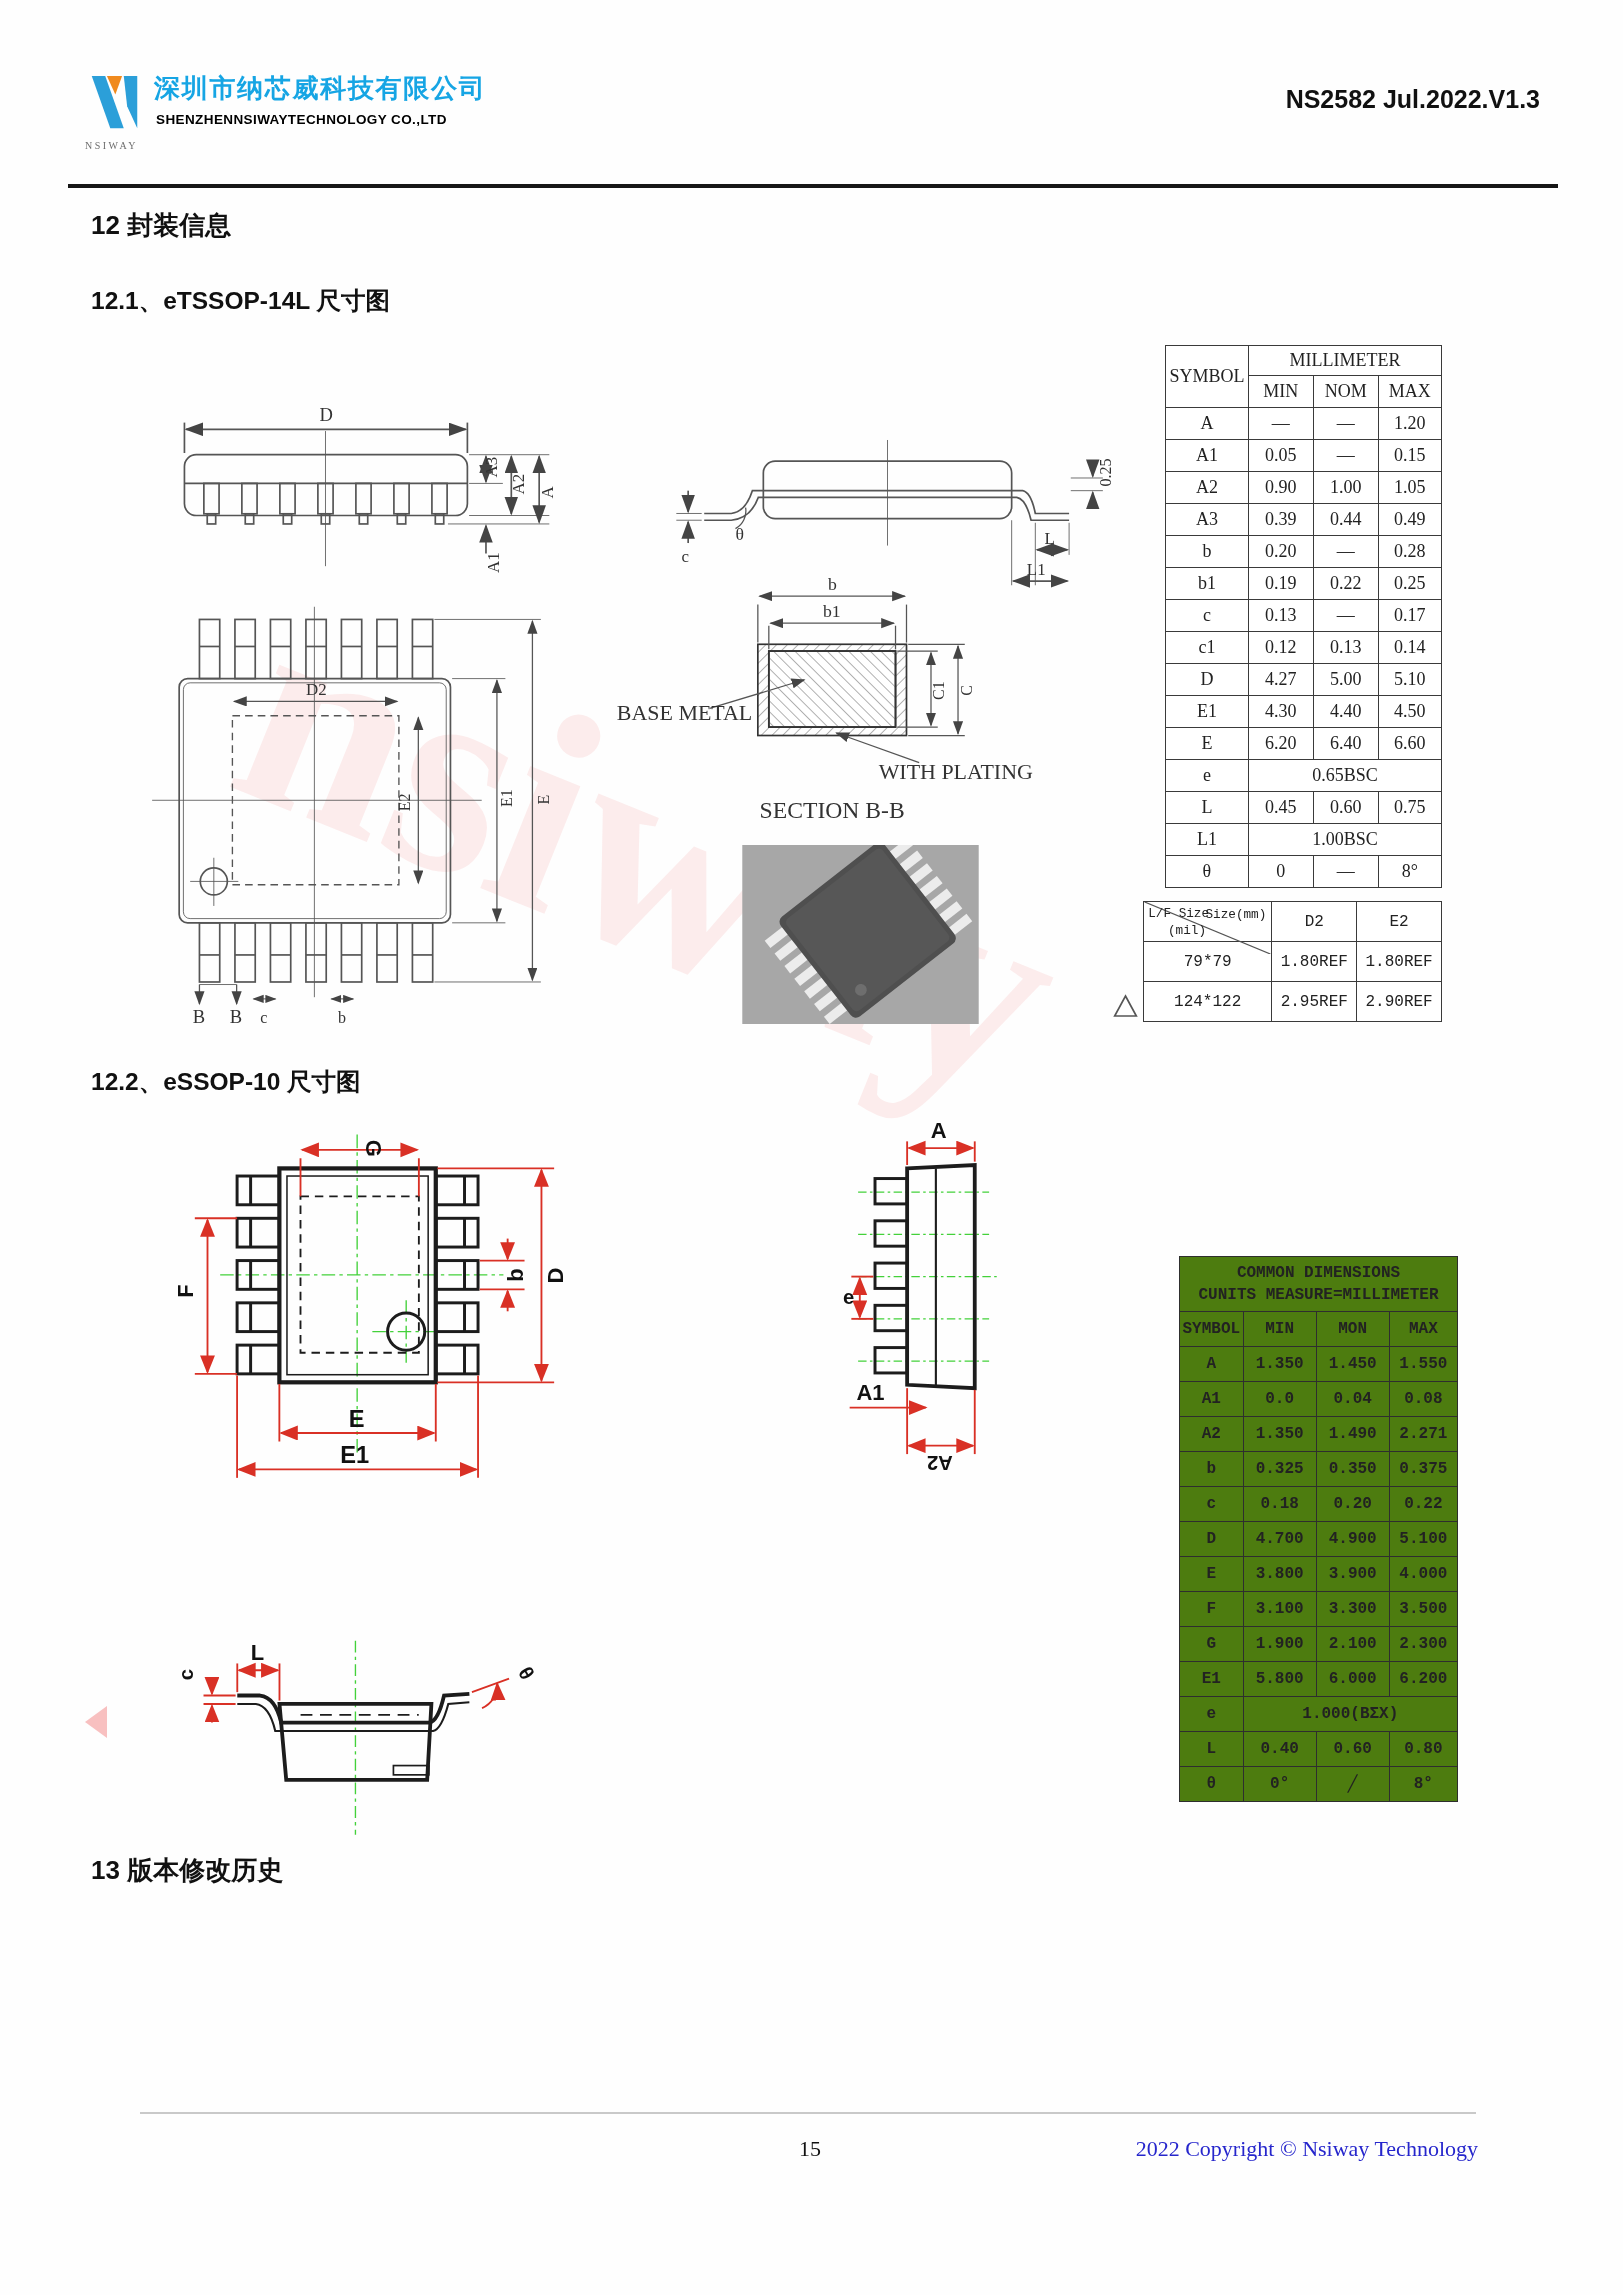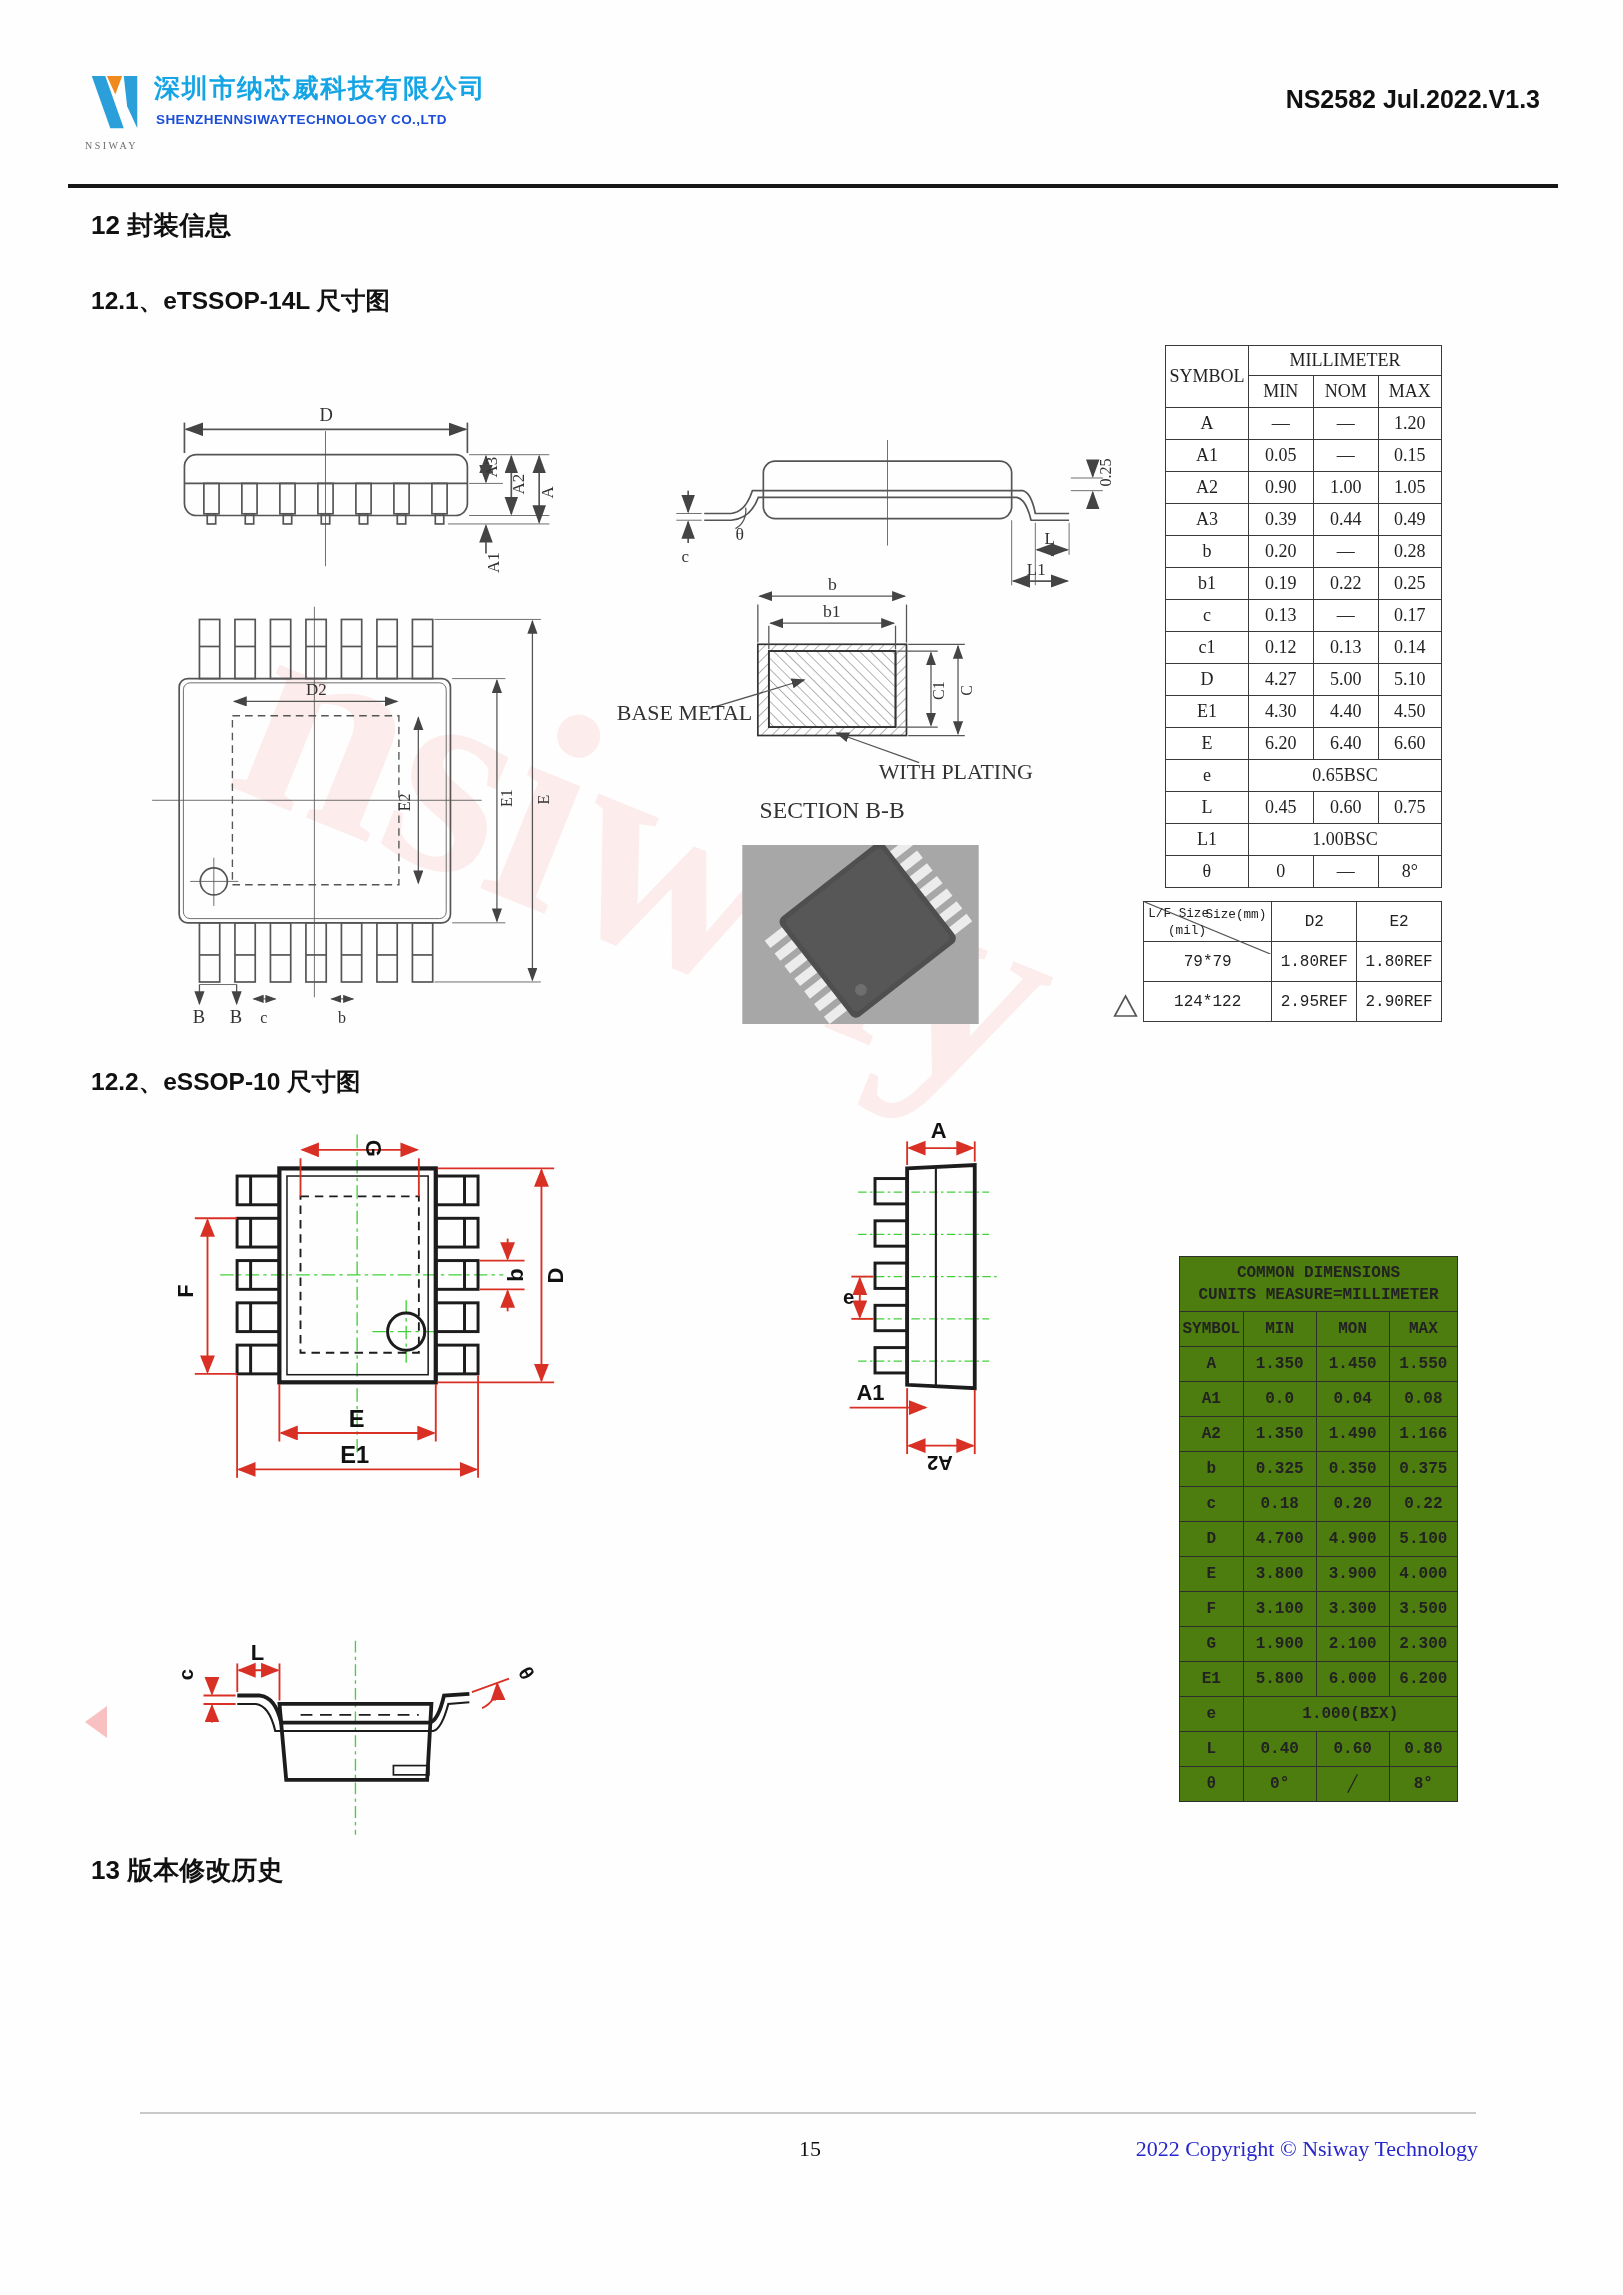--- a/index.html
+++ b/index.html
@@ -1,21 +1,21 @@
 <!DOCTYPE html>
 <html style="font-size:13.5px"><head>
 <meta charset="utf-8">
 <style>
   html,body{margin:0;padding:0;background:#ffffff;}
   .page{position:relative;width:1623px;height:2295px;background:#fefefe;overflow:hidden;
         font-family:"Liberation Sans",sans-serif;color:#1c1c1c;}
   .abs{position:absolute;}
   
   .co-cn{font-size:26px;font-weight:700;color:#16a5e4;letter-spacing:1.7px;}
-  .co-en{font-size:13.5px;font-weight:700;color:#1d4ed8;letter-spacing:0.4px;}
+  .co-en{font-size:13.5px;font-weight:700;color:#000000;letter-spacing:0.4px;}
   .docver{font-size:25px;font-weight:700;color:#111;font-family:"Liberation Sans",sans-serif;}
   .hr-dark{background:#161616;height:4.2px;}
   .logo-cap{font-family:"Liberation Serif",serif;font-size:10px;color:#6d6d6d;letter-spacing:2.5px;}
   
   .h1{font-size:26px;font-weight:700;color:#111;}
   .h2{font-size:24.5px;font-weight:700;color:#111;}
   
   .para{font-size:28px;line-height:48px;color:#141414;font-family:"Liberation Serif",serif;}
   
   table{border-collapse:collapse;}
@@ -596,21 +596,21 @@
     <tr>
           <td>A1</td>
           <td>0.0</td>
           <td>0.04</td>
           <td>0.08</td>
         </tr>
     <tr>
           <td>A2</td>
           <td>1.350</td>
           <td>1.490</td>
-          <td>1.166</td>
+          <td>2.271</td>
         </tr>
     <tr>
           <td>b</td>
           <td>0.325</td>
           <td>0.350</td>
           <td>0.375</td>
         </tr>
     <tr>
           <td>c</td>
           <td>0.18</td>

